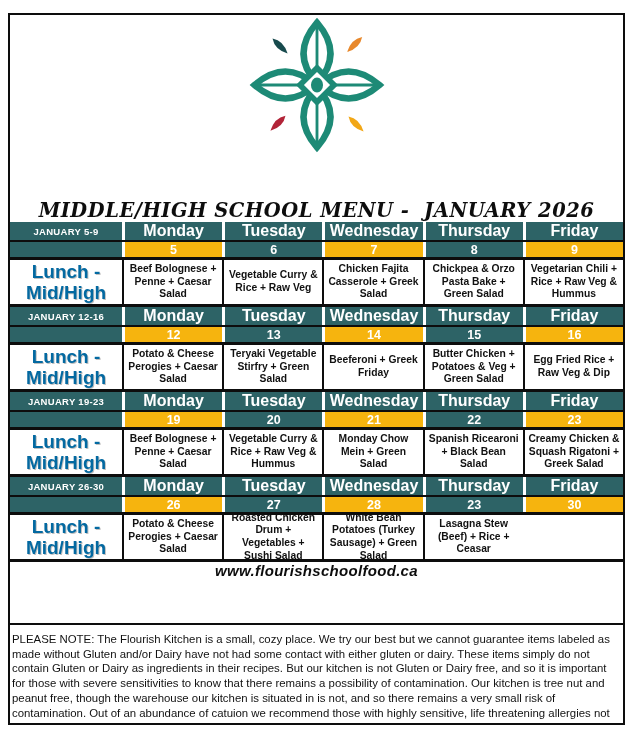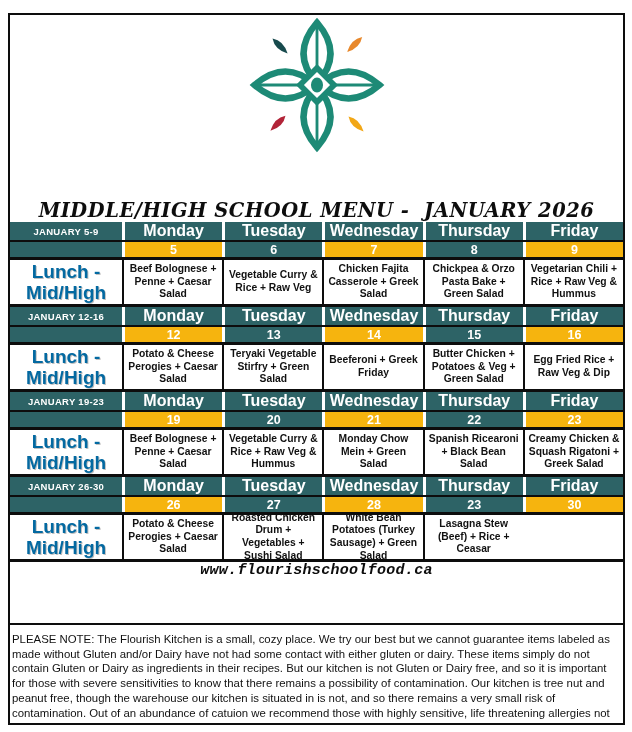--- a/index.html
+++ b/index.html
@@ -48,21 +48,21 @@
     background:#fff;color:#0369a1;font-size:19px;font-weight:800;line-height:21px;
     padding:0 14px;text-shadow:1px 1px 0 rgba(0,0,0,.25);
   }
   .meal-cell{
     background:#fff;color:#111;border-left:2px solid var(--ink);
     font-size:10.3px;font-weight:600;line-height:12.6px;padding:1px 3px;
   }
   
   .url-row{
     height:38px;display:flex;align-items:center;justify-content:center;background:#fff;
-    font-family:Liberation Mono, monospace;font-style:italic;font-weight:bold;
+    font-family:Liberation Sans, sans-serif;font-style:italic;font-weight:bold;
     font-size:15px;color:var(--ink);letter-spacing:.3px;
   }
   .spacer-row{height:10px;background:#fff;}
   .spacer-row .cell{border-left:2px solid var(--ink);}
   .spacer-row .cell:first-child{border-left:none;}
   .white-gap{height:4px;background:#fff;}
   .note-box{
     flex:1;border-top:2.5px solid var(--ink);background:#fff;
     padding:7px 9px 6px 2px;font-size:11.4px;line-height:14.7px;font-weight:500;color:#111;
     text-align:left;

